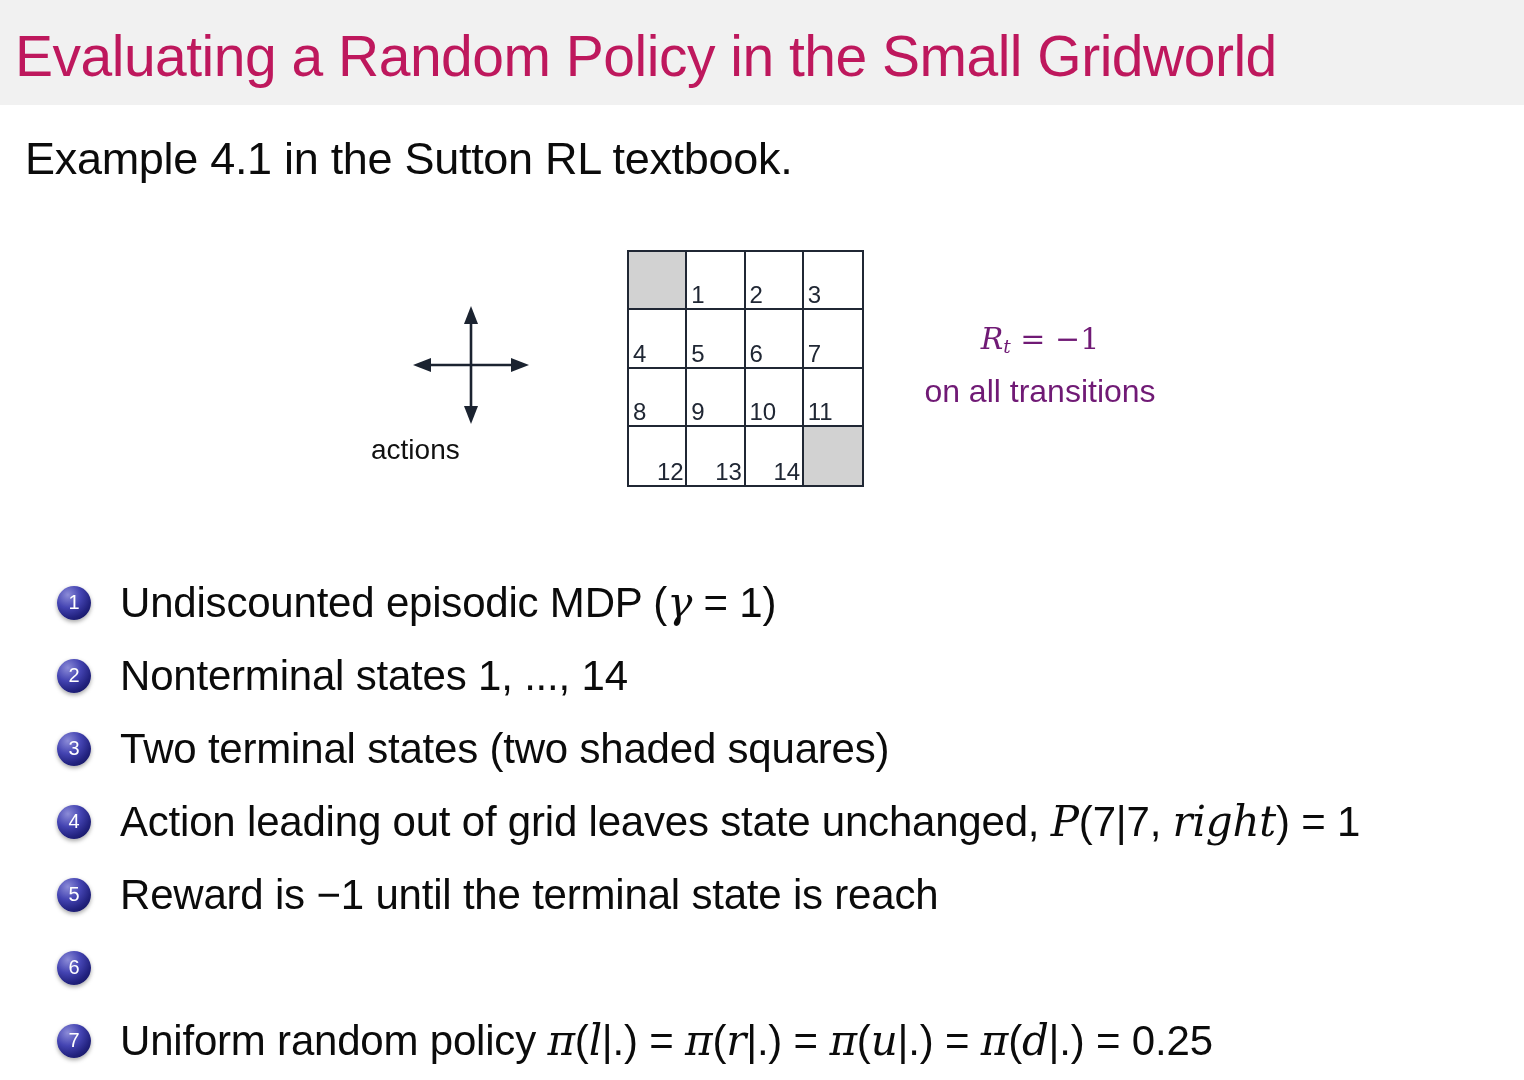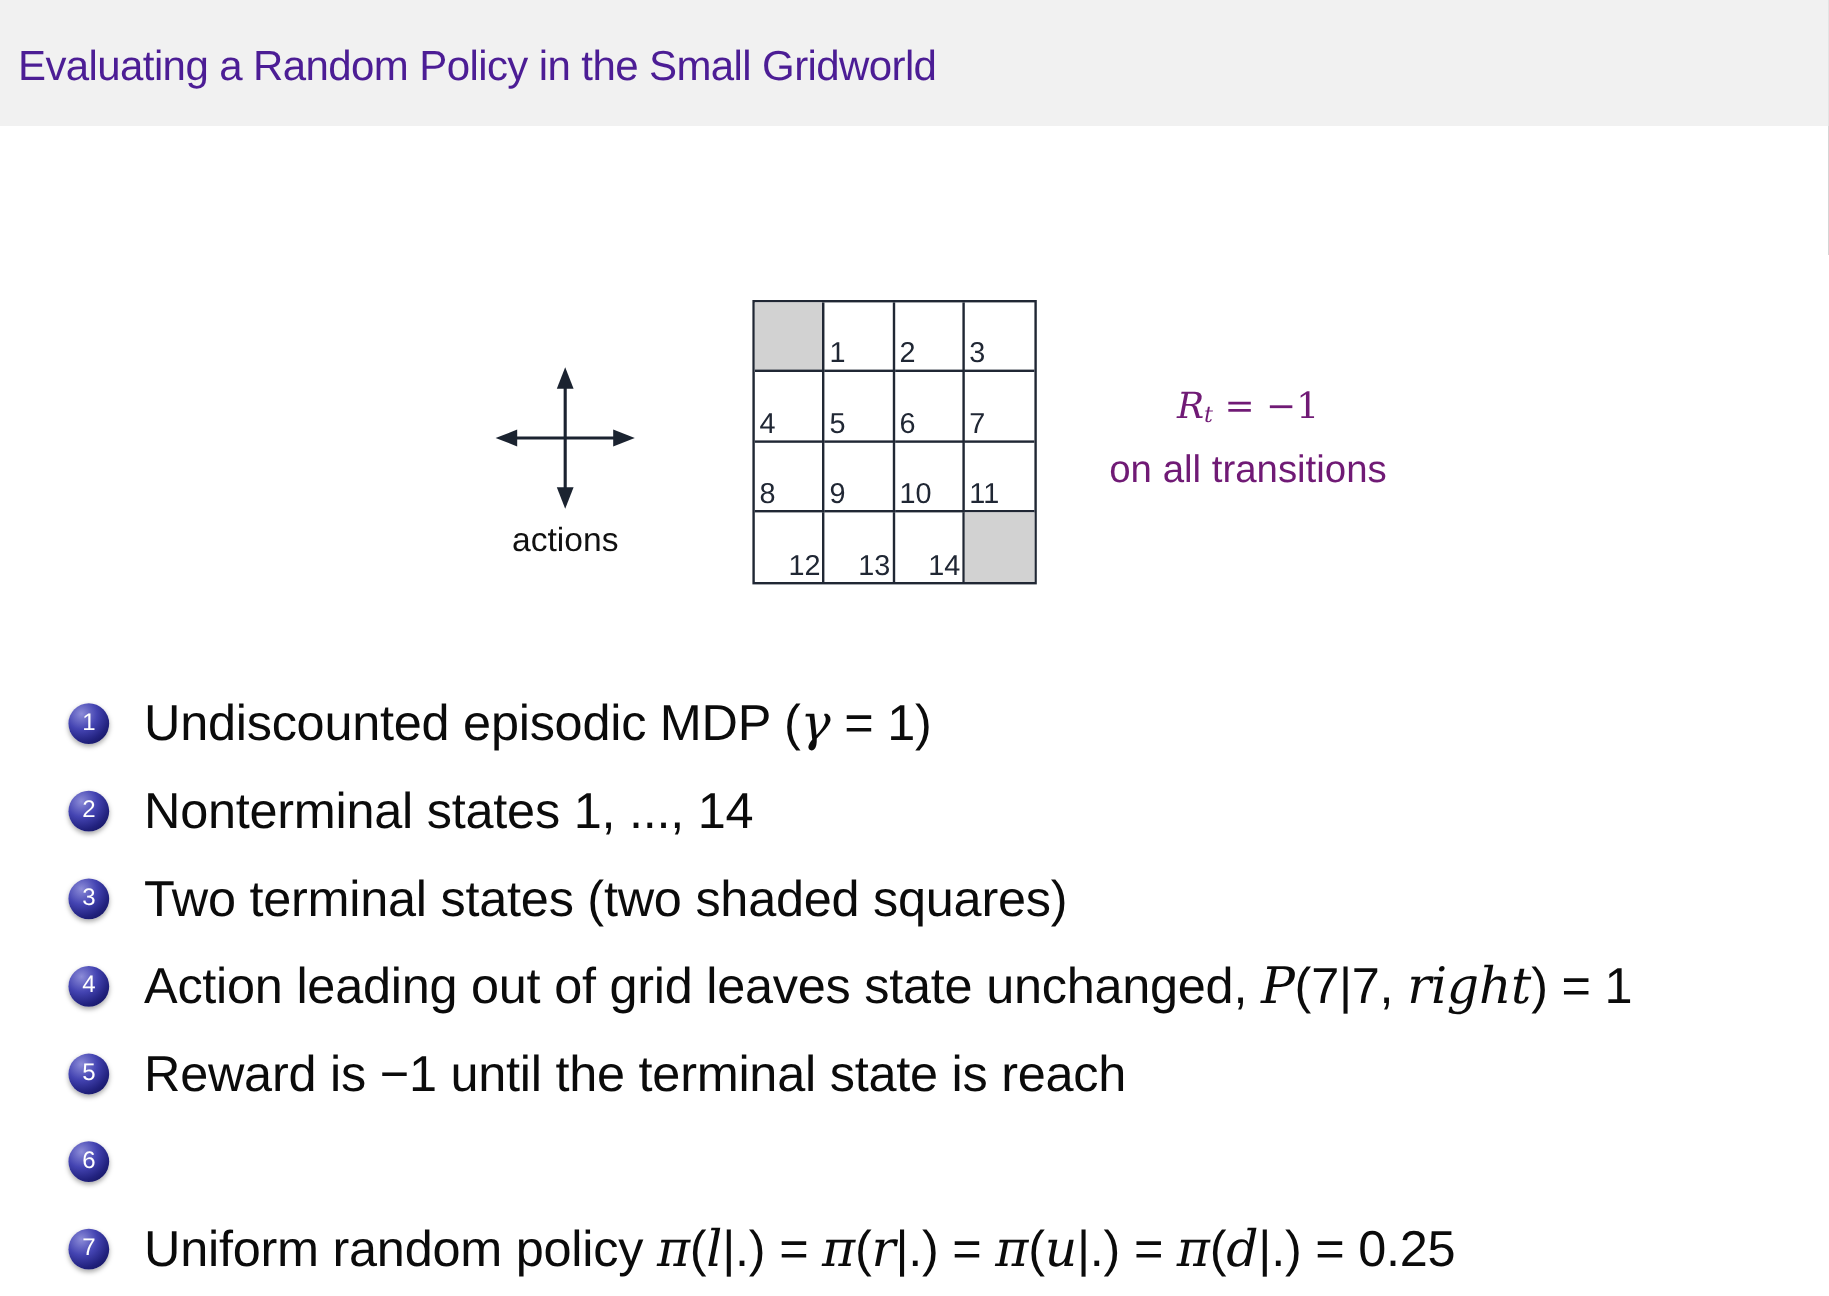--- a/index.html
+++ b/index.html
@@ -18,33 +18,33 @@
     color:var(--text);
   }
   
   .title-band{
     position:absolute;left:0;top:0;width:1524px;height:105px;
     background:var(--band);
     display:flex;align-items:center;
   }
   .title-band h1{
     margin:0;padding:6px 0 0 15px;
-    font-size:35px;font-weight:500;letter-spacing:-0.5px;
-    color:#4c1d95;white-space:nowrap;
+    font-size:57px;font-weight:500;letter-spacing:-0.5px;
+    color:#be185d;white-space:nowrap;
   }
   
   .subtitle{
     position:absolute;left:25px;top:133px;
     font-size:45px;letter-spacing:-0.3px;white-space:nowrap;
   }
   
   .actions-cross{position:absolute;left:410px;top:303px;}
   .actions-label{
     position:absolute;left:371px;top:434px;width:200px;
-    text-align:center;font-size:28px;color:#111;
+    text-align:left;font-size:28px;color:#111;
   }
   .grid{
     position:absolute;left:627px;top:250px;width:237px;height:237px;
     box-sizing:border-box;border:2px solid var(--ink);
     display:grid;grid-template-columns:repeat(4,1fr);grid-template-rows:repeat(4,1fr);
     background:#fff;
   }
   .cell{
     box-sizing:border-box;
     border-right:2px solid var(--ink);
@@ -86,20 +86,21 @@
 </style>
 </head>
 <body>
 
 <div class="slide">
 
   <div class="title-band">
     <h1>Evaluating a Random Policy in the Small Gridworld</h1>
   </div>
 
+  <div class="subtitle">Example 4.1 in the Sutton RL textbook.</div>
 
   <svg class="actions-cross" width="122" height="124" viewBox="0 0 122 124">
     <g stroke="#1b2330" stroke-width="2.6" fill="#1b2330">
       <line x1="61" y1="18" x2="61" y2="106"></line>
       <line x1="13" y1="62" x2="109" y2="62"></line>
       <polygon points="61,3 54,21 68,21" stroke="none"></polygon>
       <polygon points="61,121 54,103 68,103" stroke="none"></polygon>
       <polygon points="3,62 21,55 21,69" stroke="none"></polygon>
       <polygon points="119,62 101,55 101,69" stroke="none"></polygon>
     </g>

